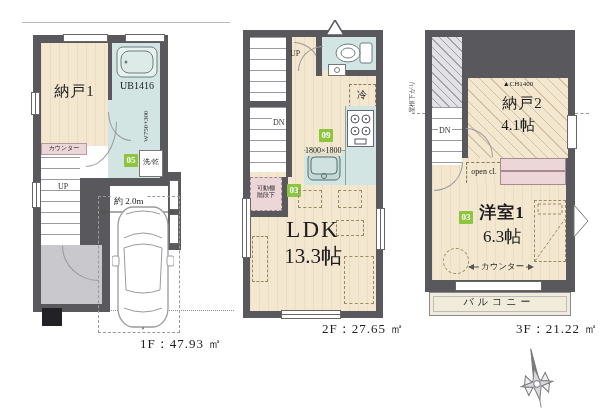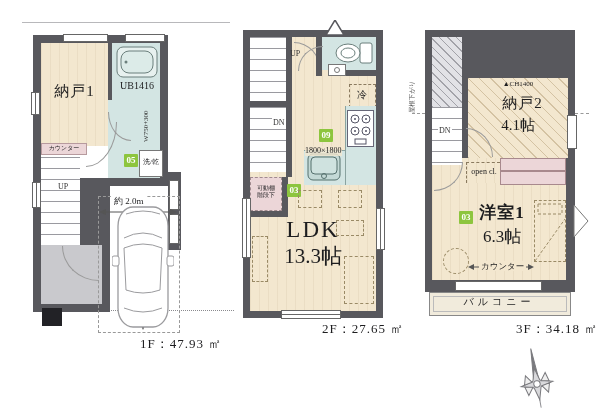--- a/index.html
+++ b/index.html
@@ -262,21 +262,21 @@
     <div class="abs" style="left:573px;top:204px;">
       <svg width="16" height="34" viewBox="0 0 16 34">
         <path d="M1 1 L15 17 L1 33" fill="#fff" stroke="#777"></path>
         <line x1="1" y1="1" x2="1" y2="33" stroke="#777"></line>
       </svg>
     </div>
 
     <div class="abs" style="left:429px;top:292px;width:140px;height:22px;background:#f1ebdc;border:1px solid #888;box-shadow:inset 0 0 0 3px #f1ebdc, inset 0 0 0 4px #bbb;"></div>
     <div class="lbl center" style="left:429px;top:296px;width:140px;font-size:10px;letter-spacing:4px;">バルコニー</div>
 
-    <div class="lbl arealbl" style="left:516px;top:321px;">3F：34.18 ㎡</div>
+    <div class="lbl arealbl" style="left:516px;top:321px;">3F：21.22 ㎡</div>
 
     <div class="abs" style="left:505px;top:342px;">
       <svg width="64" height="68" viewBox="0 0 64 68">
         <g transform="rotate(-10 32 42)" stroke="#7a7a7e" fill="#d9d9dc">
           <path d="M32 6 L34.5 36 L32 33 L29.5 36 Z" fill="#7a7a7e"></path>
           <line x1="32" y1="42" x2="32" y2="66" stroke-width="0.8"></line>
           <path d="M32 26 L35.5 38.5 L48 42 L35.5 45.5 L32 58 L28.5 45.5 L16 42 L28.5 38.5 Z"></path>
           <path d="M42 32 L36.5 39.5 L44.5 41 Z M22 32 L27.5 39.5 L19.5 41 Z M42 52 L36.5 44.5 L44.5 43 Z M22 52 L27.5 44.5 L19.5 43 Z" fill="#efefef"></path>
           <circle cx="32" cy="42" r="3.2" fill="#fff"></circle>
         </g>

